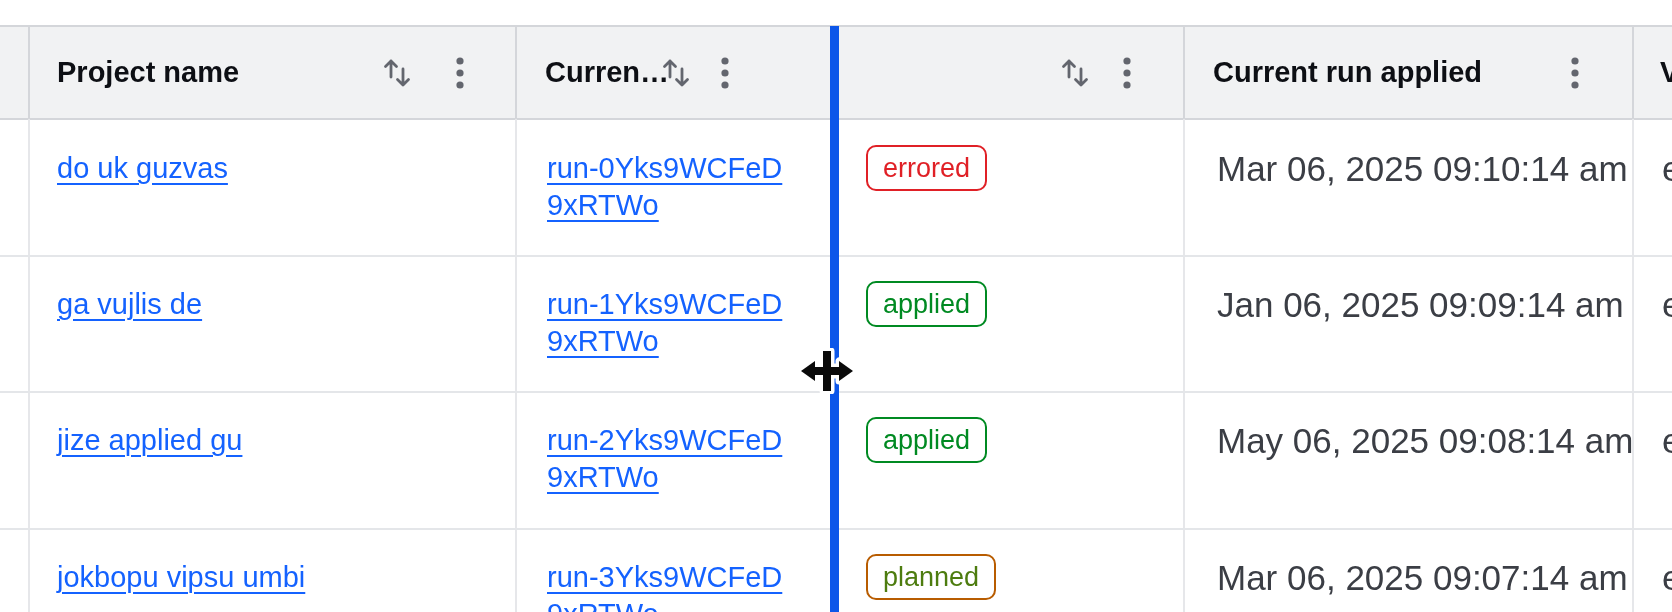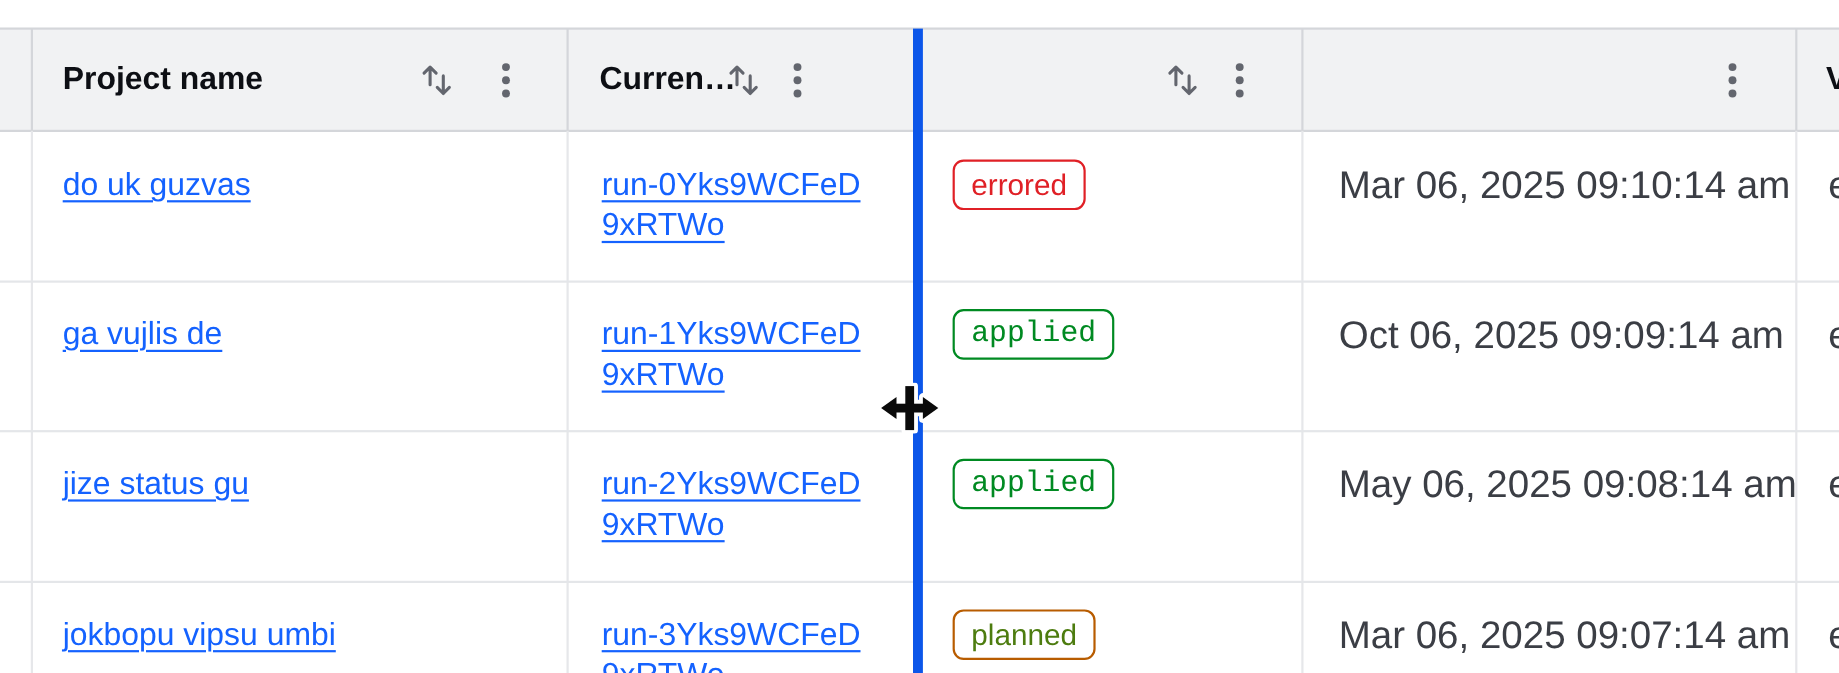--- a/index.html
+++ b/index.html
@@ -31,21 +31,21 @@
     text-decoration:underline;text-underline-offset:5px;text-decoration-thickness:2px;white-space:nowrap;
   }
   .run-link{white-space:normal;width:242px;word-break:break-all;display:block;}
   .cell-text{position:absolute;font-size:35px;line-height:38px;color:#3b3e45;white-space:nowrap;}
 
   .badge{
     position:absolute;font-size:27px;line-height:36px;padding:3px 15px;
     border:2px solid;border-radius:10px;background:#ffffff;white-space:nowrap;
   }
   .badge[data-status="errored"]{color:#e02026;border-color:#e02026;}
-  .badge[data-status="applied"]{color:#008a22;border-color:#008a22;font-family:Liberation Mono, monospace;}
+  .badge[data-status="applied"]{color:#008a22;border-color:#008a22;}
   .badge[data-status="planned"]{color:#4d7c0f;border-color:#b85c00;}
 
   
   .r0t{top:150px;} .r1t{top:286px;} .r2t{top:422px;} .r3t{top:559px;}
   .r0b{top:145px;} .r1b{top:281px;} .r2b{top:417px;} .r3b{top:554px;}
 
   
   .resize-bar{position:absolute;left:830px;top:26px;width:9px;height:586px;background:#0c56e9;z-index:5;cursor:col-resize;}
   .cursor-wrap{position:absolute;left:798px;top:348px;width:58px;height:46px;z-index:6;pointer-events:none;}
 </style>
@@ -112,20 +112,23 @@
     </svg>
   </div>
   <div class="icon-btn" style="left:1109px">
     <svg width="10" height="34" viewBox="0 0 10 34" fill="#63666e">
       <circle cx="5" cy="5" r="3.6"></circle>
         <circle cx="5" cy="17" r="3.6"></circle>
         <circle cx="5" cy="29" r="3.6"></circle>
     </svg>
   </div>
 
+  <div class="th-label" style="left:1213px">
+    <span>Current run applied</span>
+  </div>
   <div class="icon-btn" style="left:1557px">
     <svg width="10" height="34" viewBox="0 0 10 34" fill="#63666e">
       <circle cx="5" cy="5" r="3.6"></circle>
         <circle cx="5" cy="17" r="3.6"></circle>
         <circle cx="5" cy="29" r="3.6"></circle>
     </svg>
   </div>
 
   <div class="th-label" style="left:1660px">
     <span>V</span>
@@ -136,26 +139,26 @@
     <a class="cell-link run-link r0t" style="left:547px" href="#">run-0Yks9WCFeD9xRTWo</a>
     <span class="badge r0b" style="left:866px" data-status="errored">errored</span>
     <span class="cell-text r0t" style="left:1217px">Mar 06, 2025 09:10:14 am</span>
     <span class="cell-text r0t" style="left:1662px">e</span>
   </div>
 
   <div>
     <a class="cell-link r1t" style="left:57px" href="#">ga vujlis de</a>
     <a class="cell-link run-link r1t" style="left:547px" href="#">run-1Yks9WCFeD9xRTWo</a>
     <span class="badge r1b" style="left:866px" data-status="applied">applied</span>
-    <span class="cell-text r1t" style="left:1217px">Oct 06, 2025 09:09:14 am</span>
+    <span class="cell-text r1t" style="left:1217px">Jan 06, 2025 09:09:14 am</span>
     <span class="cell-text r1t" style="left:1662px">e</span>
   </div>
 
   <div>
-    <a class="cell-link r2t" style="left:57px" href="#">jize status gu</a>
+    <a class="cell-link r2t" style="left:57px" href="#">jize applied gu</a>
     <a class="cell-link run-link r2t" style="left:547px" href="#">run-2Yks9WCFeD9xRTWo</a>
     <span class="badge r2b" style="left:866px" data-status="applied">applied</span>
     <span class="cell-text r2t" style="left:1217px">May 06, 2025 09:08:14 am</span>
     <span class="cell-text r2t" style="left:1662px">e</span>
   </div>
 
   <div>
     <a class="cell-link r3t" style="left:57px" href="#">jokbopu vipsu umbi</a>
     <a class="cell-link run-link r3t" style="left:547px" href="#">run-3Yks9WCFeD9xRTWo</a>
     <span class="badge r3b" style="left:866px" data-status="planned">planned</span>

